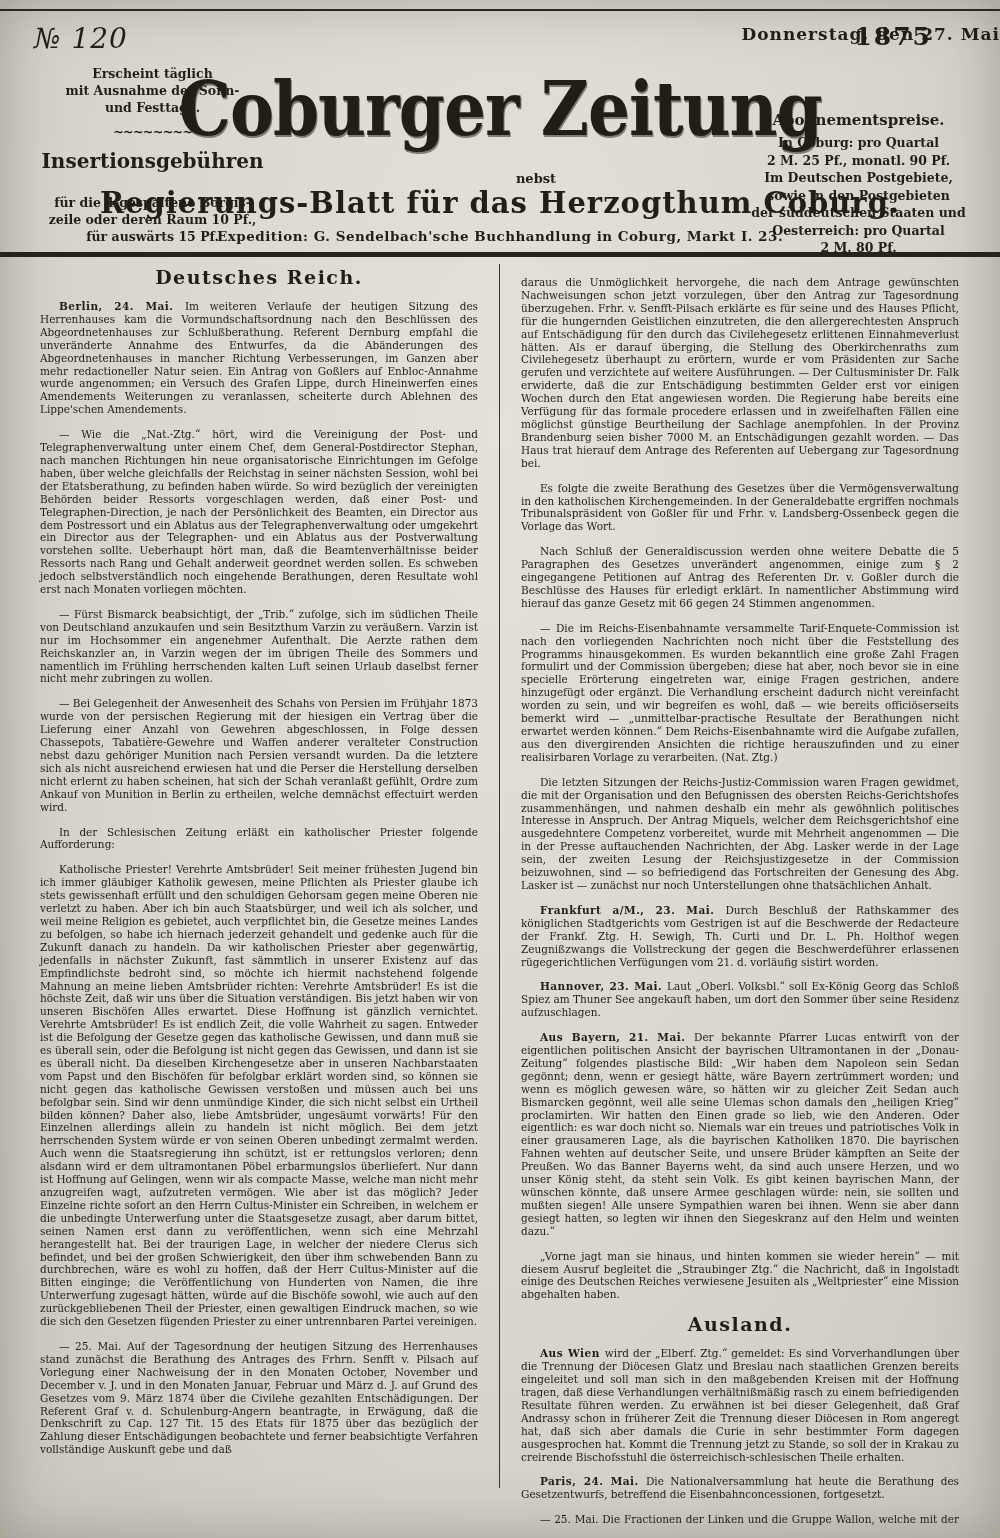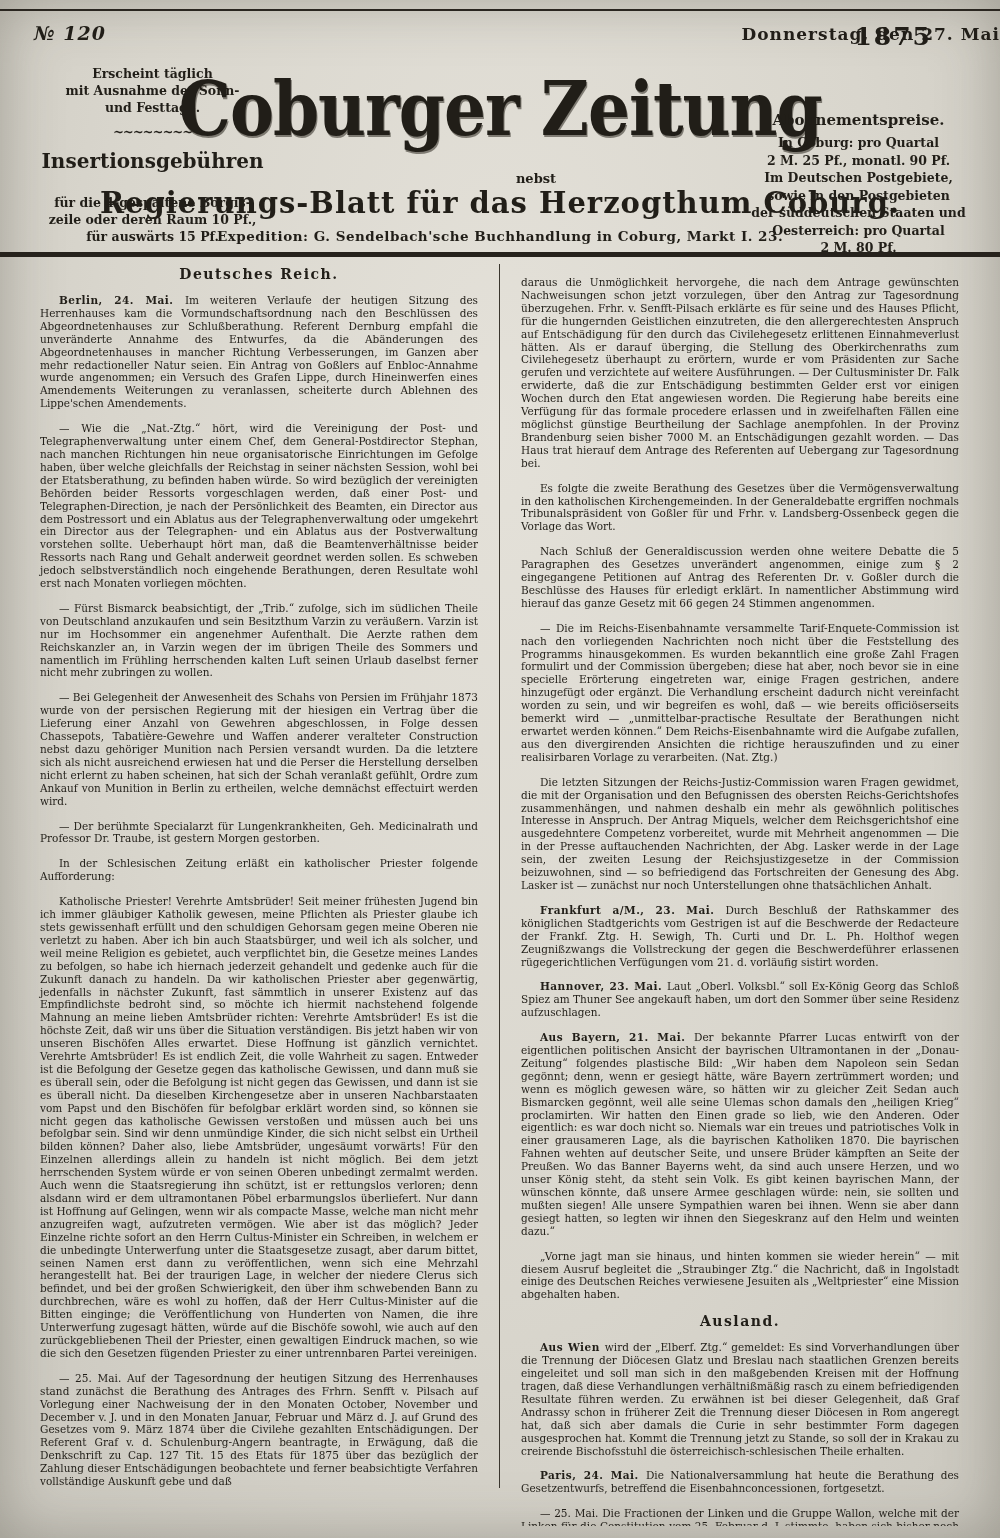--- a/index.html
+++ b/index.html
@@ -11,21 +11,21 @@
     box-shadow:inset 0 0 60px rgba(70,65,55,.35);
     color:#211e18;
     font-family:"DejaVu Serif","Liberation Serif",serif;
     overflow:hidden;
   }
   .top-rule{position:absolute;left:0;top:9px;width:100%;height:2px;background:#2a2620;}
   
   .date-row{
     position:absolute;left:0;top:22px;width:100%;height:32px;
   }
-  .issue-no{position:absolute;left:34px;top:0;font-size:19px;font-weight:bold;font-style:italic;letter-spacing:1px;}
+  .issue-no{position:absolute;left:34px;top:0;font-size:28px;font-weight:normal;font-style:italic;letter-spacing:1px;}
   .date-center{position:absolute;left:0;top:2px;width:100%;text-align:right;font-size:17px;font-weight:bold;letter-spacing:1px;}
   .year{position:absolute;right:68px;top:0;font-size:25px;font-weight:bold;letter-spacing:2px;}
   
   .masthead{position:absolute;left:0;top:58px;width:100%;height:175px;}
   .notice-left{
     position:absolute;left:20px;top:8px;width:265px;
     text-align:center;font-size:12.5px;font-weight:bold;line-height:1.35;
   }
   .notice-left .pre, .notice-right .pre{white-space:pre-line;}
   .squiggle{display:block;font-size:13px;letter-spacing:-1px;margin:6px 0 8px 0;font-weight:bold;}
@@ -55,21 +55,21 @@
   .thick-rule{position:absolute;left:0;top:252px;width:100%;height:5px;background:#26221c;}
   
   .body{
     position:absolute;left:28px;top:264px;width:944px;height:1262px;
     overflow:hidden;
   }
   .cols{display:flex;height:100%;}
   .col{width:462px;height:100%;overflow:hidden;}
   .col-divider{width:1px;background:#3a362e;margin:0 9px 0 9px;height:97%;}
   .article-heading{
-    text-align:center;font-size:14px;font-weight:bold;letter-spacing:1.5px;
+    text-align:center;font-size:19px;font-weight:bold;letter-spacing:1.5px;
     margin:2px 0 4px 0;
   }
   .para{
     margin:12px;font-size:10.5px;line-height:12.9px;text-align:justify;
     text-indent:1.8em;
     -webkit-hyphens:none;hyphens:none;
   }
   .para.noindent{text-indent:0;}
   .para .lead{font-weight:bold;letter-spacing:.5px;}
 </style>
@@ -117,21 +117,20 @@
   <div class="thick-rule"></div>
 
   <div class="body">
     <div class="cols">
       <div class="col">
           <h3 class="article-heading">Deutsches Reich.</h3>
           <p class="para"><strong class="lead">Berlin, 24. Mai. </strong>Im weiteren Verlaufe der heutigen Sitzung des Herrenhauses kam die Vormundschaftsordnung nach den Beschlüssen des Abgeordnetenhauses zur Schlußberathung. Referent Dernburg empfahl die unveränderte Annahme des Entwurfes, da die Abänderungen des Abgeordnetenhauses in mancher Richtung Verbesserungen, im Ganzen aber mehr redactioneller Natur seien. Ein Antrag von Goßlers auf Enbloc-Annahme wurde angenommen; ein Versuch des Grafen Lippe, durch Hineinwerfen eines Amendements Weiterungen zu veranlassen, scheiterte durch Ablehnen des Lippe'schen Amendements.</p>
           <p class="para">— Wie die „Nat.-Ztg.“ hört, wird die Vereinigung der Post- und Telegraphenverwaltung unter einem Chef, dem General-Postdirector Stephan, nach manchen Richtungen hin neue organisatorische Einrichtungen im Gefolge haben, über welche gleichfalls der Reichstag in seiner nächsten Session, wohl bei der Etatsberathung, zu befinden haben würde. So wird bezüglich der vereinigten Behörden beider Ressorts vorgeschlagen werden, daß einer Post- und Telegraphen-Direction, je nach der Persönlichkeit des Beamten, ein Director aus dem Postressort und ein Ablatus aus der Telegraphenverwaltung oder umgekehrt ein Director aus der Telegraphen- und ein Ablatus aus der Postverwaltung vorstehen sollte. Ueberhaupt hört man, daß die Beamtenverhältnisse beider Ressorts nach Rang und Gehalt anderweit geordnet werden sollen. Es schweben jedoch selbstverständlich noch eingehende Berathungen, deren Resultate wohl erst nach Monaten vorliegen möchten.</p>
           <p class="para">— Fürst Bismarck beabsichtigt, der „Trib.“ zufolge, sich im südlichen Theile von Deutschland anzukaufen und sein Besitzthum Varzin zu veräußern. Varzin ist nur im Hochsommer ein angenehmer Aufenthalt. Die Aerzte rathen dem Reichskanzler an, in Varzin wegen der im übrigen Theile des Sommers und namentlich im Frühling herrschenden kalten Luft seinen Urlaub daselbst ferner nicht mehr zubringen zu wollen.</p>
           <p class="para">— Bei Gelegenheit der Anwesenheit des Schahs von Persien im Frühjahr 1873 wurde von der persischen Regierung mit der hiesigen ein Vertrag über die Lieferung einer Anzahl von Gewehren abgeschlossen, in Folge dessen Chassepots, Tabatière-Gewehre und Waffen anderer veralteter Construction nebst dazu gehöriger Munition nach Persien versandt wurden. Da die letztere sich als nicht ausreichend erwiesen hat und die Perser die Herstellung derselben nicht erlernt zu haben scheinen, hat sich der Schah veranlaßt gefühlt, Ordre zum Ankauf von Munition in Berlin zu ertheilen, welche demnächst effectuirt werden wird.</p>
-          <p class="para">— Der berühmte Specialarzt für Lungenkrankheiten, Geh. Medicinalrath und Professor Dr. Traube, ist gestern Morgen gestorben.</p>
           <p class="para">In der Schlesischen Zeitung erläßt ein katholischer Priester folgende Aufforderung:</p>
           <p class="para">Katholische Priester! Verehrte Amtsbrüder! Seit meiner frühesten Jugend bin ich immer gläubiger Katholik gewesen, meine Pflichten als Priester glaube ich stets gewissenhaft erfüllt und den schuldigen Gehorsam gegen meine Oberen nie verletzt zu haben. Aber ich bin auch Staatsbürger, und weil ich als solcher, und weil meine Religion es gebietet, auch verpflichtet bin, die Gesetze meines Landes zu befolgen, so habe ich hiernach jederzeit gehandelt und gedenke auch für die Zukunft danach zu handeln. Da wir katholischen Priester aber gegenwärtig, jedenfalls in nächster Zukunft, fast sämmtlich in unserer Existenz auf das Empfindlichste bedroht sind, so möchte ich hiermit nachstehend folgende Mahnung an meine lieben Amtsbrüder richten: Verehrte Amtsbrüder! Es ist die höchste Zeit, daß wir uns über die Situation verständigen. Bis jetzt haben wir von unseren Bischöfen Alles erwartet. Diese Hoffnung ist gänzlich vernichtet. Verehrte Amtsbrüder! Es ist endlich Zeit, die volle Wahrheit zu sagen. Entweder ist die Befolgung der Gesetze gegen das katholische Gewissen, und dann muß sie es überall sein, oder die Befolgung ist nicht gegen das Gewissen, und dann ist sie es überall nicht. Da dieselben Kirchengesetze aber in unseren Nachbarstaaten vom Papst und den Bischöfen für befolgbar erklärt worden sind, so können sie nicht gegen das katholische Gewissen verstoßen und müssen auch bei uns befolgbar sein. Sind wir denn unmündige Kinder, die sich nicht selbst ein Urtheil bilden können? Daher also, liebe Amtsbrüder, ungesäumt vorwärts! Für den Einzelnen allerdings allein zu handeln ist nicht möglich. Bei dem jetzt herrschenden System würde er von seinen Oberen unbedingt zermalmt werden. Auch wenn die Staatsregierung ihn schützt, ist er rettungslos verloren; denn alsdann wird er dem ultramontanen Pöbel erbarmungslos überliefert. Nur dann ist Hoffnung auf Gelingen, wenn wir als compacte Masse, welche man nicht mehr anzugreifen wagt, aufzutreten vermögen. Wie aber ist das möglich? Jeder Einzelne richte sofort an den Herrn Cultus-Minister ein Schreiben, in welchem er die unbedingte Unterwerfung unter die Staatsgesetze zusagt, aber darum bittet, seinen Namen erst dann zu veröffentlichen, wenn sich eine Mehrzahl herangestellt hat. Bei der traurigen Lage, in welcher der niedere Clerus sich befindet, und bei der großen Schwierigkeit, den über ihm schwebenden Bann zu durchbrechen, wäre es wohl zu hoffen, daß der Herr Cultus-Minister auf die Bitten einginge; die Veröffentlichung von Hunderten von Namen, die ihre Unterwerfung zugesagt hätten, würde auf die Bischöfe sowohl, wie auch auf den zurückgebliebenen Theil der Priester, einen gewaltigen Eindruck machen, so wie die sich den Gesetzen fügenden Priester zu einer untrennbaren Partei vereinigen.</p>
           <p class="para">— 25. Mai. Auf der Tagesordnung der heutigen Sitzung des Herrenhauses stand zunächst die Berathung des Antrages des Frhrn. Senfft v. Pilsach auf Vorlegung einer Nachweisung der in den Monaten October, November und December v. J. und in den Monaten Januar, Februar und März d. J. auf Grund des Gesetzes vom 9. März 1874 über die Civilehe gezahlten Entschädigungen. Der Referent Graf v. d. Schulenburg-Angern beantragte, in Erwägung, daß die Denkschrift zu Cap. 127 Tit. 15 des Etats für 1875 über das bezüglich der Zahlung dieser Entschädigungen beobachtete und ferner beabsichtigte Verfahren vollständige Auskunft gebe und daß</p>
         </div>
       <div class="col-divider"></div>
       <div class="col">
           <p class="para noindent">daraus die Unmöglichkeit hervorgehe, die nach dem Antrage gewünschten Nachweisungen schon jetzt vorzulegen, über den Antrag zur Tagesordnung überzugehen. Frhr. v. Senfft-Pilsach erklärte es für seine und des Hauses Pflicht, für die hungernden Geistlichen einzutreten, die den allergerechtesten Anspruch auf Entschädigung für den durch das Civilehegesetz erlittenen Einnahmeverlust hätten. Als er darauf überging, die Stellung des Oberkirchenraths zum Civilehegesetz überhaupt zu erörtern, wurde er vom Präsidenten zur Sache gerufen und verzichtete auf weitere Ausführungen. — Der Cultusminister Dr. Falk erwiderte, daß die zur Entschädigung bestimmten Gelder erst vor einigen Wochen durch den Etat angewiesen worden. Die Regierung habe bereits eine Verfügung für das formale procedere erlassen und in zweifelhaften Fällen eine möglichst günstige Beurtheilung der Sachlage anempfohlen. In der Provinz Brandenburg seien bisher 7000 M. an Entschädigungen gezahlt worden. — Das Haus trat hierauf dem Antrage des Referenten auf Uebergang zur Tagesordnung bei.</p>
           <p class="para">Es folgte die zweite Berathung des Gesetzes über die Vermögensverwaltung in den katholischen Kirchengemeinden. In der Generaldebatte ergriffen nochmals Tribunalspräsident von Goßler für und Frhr. v. Landsberg-Ossenbeck gegen die Vorlage das Wort.</p>
           <p class="para">Nach Schluß der Generaldiscussion werden ohne weitere Debatte die 5 Paragraphen des Gesetzes unverändert angenommen, einige zum § 2 eingegangene Petitionen auf Antrag des Referenten Dr. v. Goßler durch die Beschlüsse des Hauses für erledigt erklärt. In namentlicher Abstimmung wird hierauf das ganze Gesetz mit 66 gegen 24 Stimmen angenommen.</p>
           <p class="para">— Die im Reichs-Eisenbahnamte versammelte Tarif-Enquete-Commission ist nach den vorliegenden Nachrichten noch nicht über die Feststellung des Programms hinausgekommen. Es wurden bekanntlich eine große Zahl Fragen formulirt und der Commission übergeben; diese hat aber, noch bevor sie in eine specielle Erörterung eingetreten war, einige Fragen gestrichen, andere hinzugefügt oder ergänzt. Die Verhandlung erscheint dadurch nicht vereinfacht worden zu sein, und wir begreifen es wohl, daß — wie bereits officiöserseits bemerkt wird — „unmittelbar-practische Resultate der Berathungen nicht erwartet werden können.“ Dem Reichs-Eisenbahnamte wird die Aufgabe zufallen, aus den divergirenden Ansichten die richtige herauszufinden und zu einer realisirbaren Vorlage zu verarbeiten. (Nat. Ztg.)</p>

